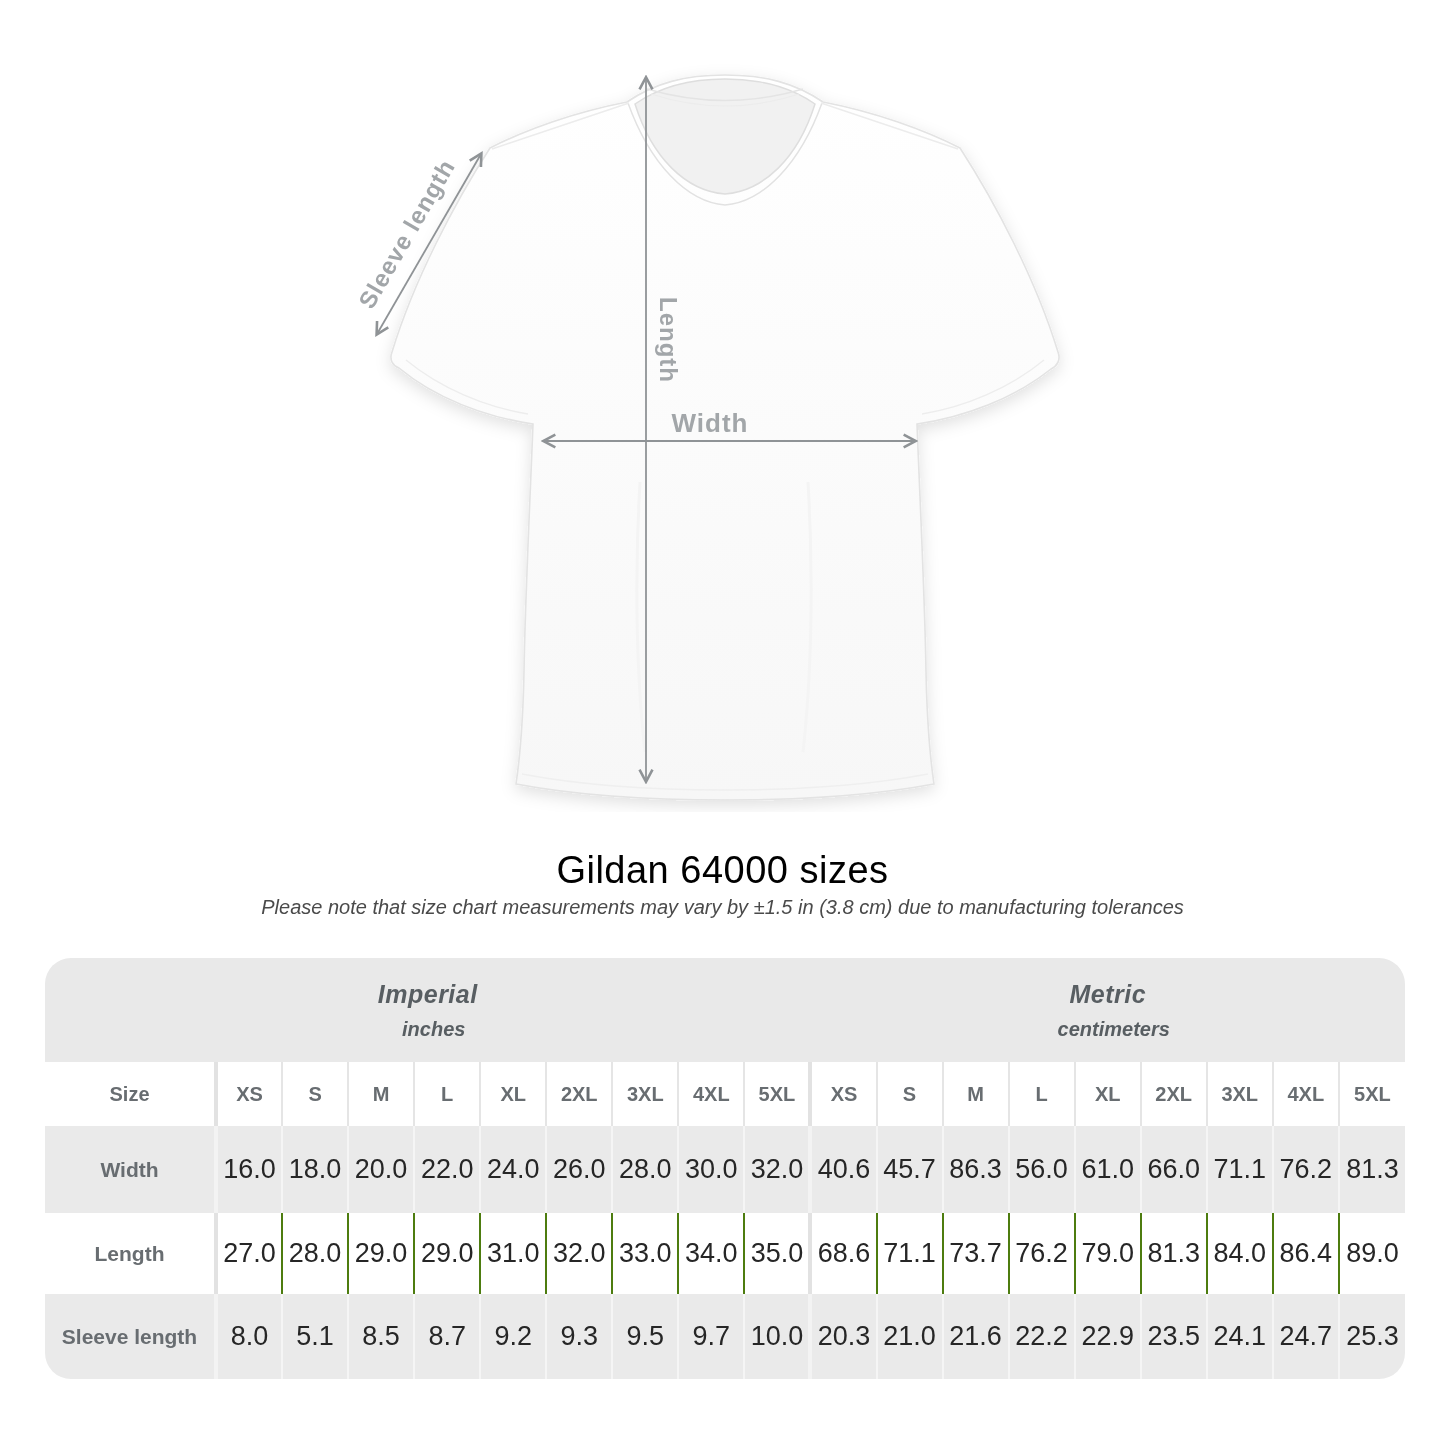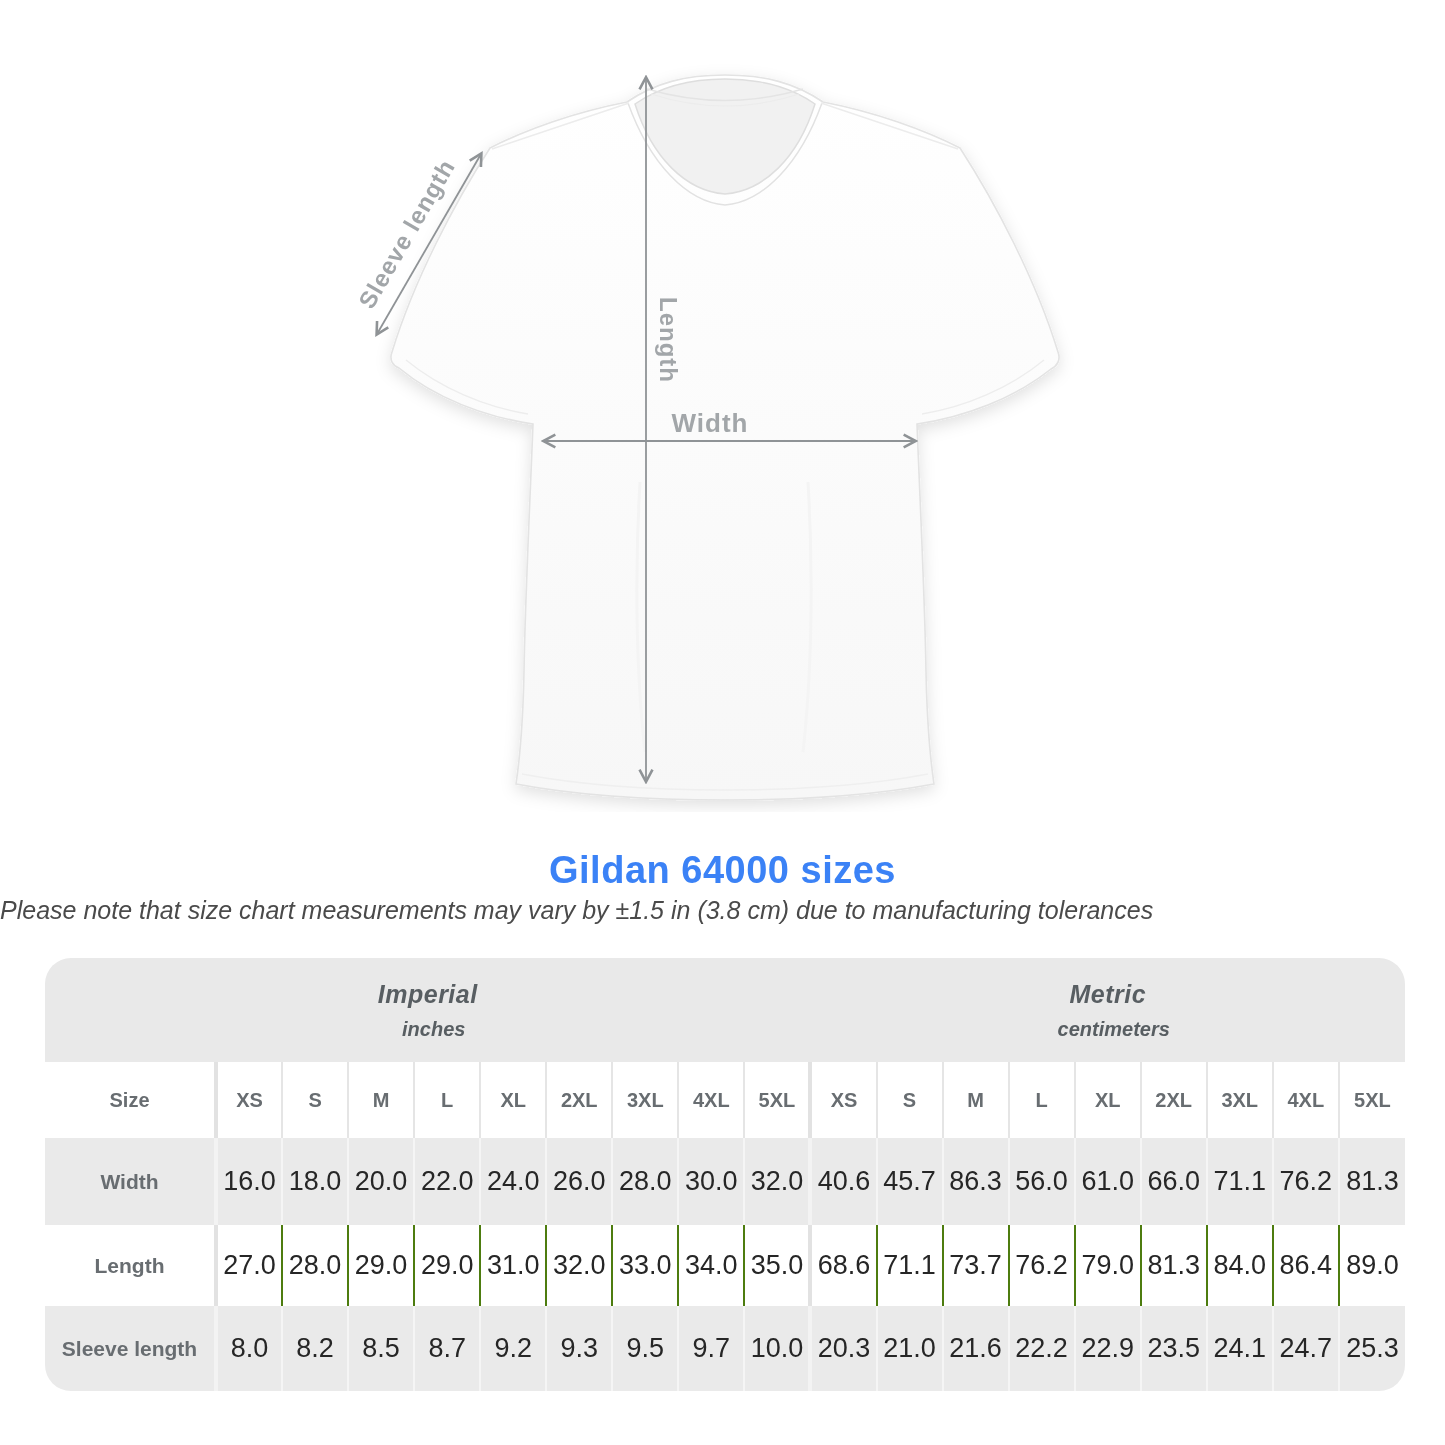--- a/index.html
+++ b/index.html
@@ -12,40 +12,40 @@
   .figure { position:absolute; left:340px; top:52px; width:770px; height:760px; }
   .shirt-body { filter:url(#softshadow); }
   .measure-label {
     font-family:"Liberation Sans", sans-serif;
     font-weight:bold; fill:#a2a6a9; letter-spacing:1px;
   }
 
   
   .chart-title {
     position:absolute; left:0; top:849px; width:100%; text-align:center;
-    font-size:38px; font-weight:bold; color:#3b82f6; letter-spacing:0.5px;
+    font-size:38px; font-weight:normal; color:#000000; letter-spacing:0.5px;
   }
   .chart-subtitle {
-    position:absolute; left:0; top:896px; width:100%; 
-    font-size:25px; font-style:italic; color:#4a4a4a;
+    position:absolute; left:0; top:896px; width:100%; text-align:center;
+    font-size:20px; font-style:italic; color:#4a4a4a;
   }
 
   
   .table-wrap {
     position:absolute; left:45px; top:958px; width:1360px;
     border-radius:26px; overflow:hidden; background:#ffffff;
   }
   table.size-chart { border-collapse:collapse; table-layout:fixed; width:1360px; }
   .size-chart th, .size-chart td { padding:0; text-align:center; vertical-align:middle; }
 
   tr.units-row th { height:104px; background:#e9e9e9; }
   .unit-title { font-size:25px; font-weight:bold; font-style:italic; color:#585e62; letter-spacing:0.5px; }
   .unit-sub   { font-size:20px; font-style:italic; color:#585e62; margin-top:9px;padding-left:12px; }
 
-  tr.sizes-row th { height:76px; background:#ffffff; font-size:20px; font-weight:bold; color:#686d71; }
+  tr.sizes-row th { height:64px; background:#ffffff; font-size:20px; font-weight:bold; color:#686d71; }
   tr.sizes-row th + th { border-left:2px solid #e5e5e5; }
   tr.sizes-row th.first-data, tr.sizes-row th.mid { border-left-width:4px; border-left-color:#e2e2e2; }
 
   tbody tr:nth-child(1) td { height:87px; }
   tbody tr:nth-child(2) td { height:81px; }
   tbody tr:nth-child(3) td { height:85px; }
   tbody td { background:#ffffff; font-size:27px; color:#262626; }
   tbody td + td { border-left:2px solid #4d7c0f; }
   tbody td.first-data, tbody td.mid { border-left-width:4px; border-left-color:#e2e2e2; }
   tbody tr.stripe td { background:#eaeaea; }
@@ -224,21 +224,21 @@
             <td>76.2</td>
             <td>79.0</td>
             <td>81.3</td>
             <td>84.0</td>
             <td>86.4</td>
             <td>89.0</td>
           </tr>
           <tr class="stripe">
             <td class="row-label">Sleeve length</td>
             <td class="first-data">8.0</td>
-            <td>8.2</td>
+            <td>5.1</td>
             <td>8.5</td>
             <td>8.7</td>
             <td>9.2</td>
             <td>9.3</td>
             <td>9.5</td>
             <td>9.7</td>
             <td>10.0</td>
             <td class="mid">20.3</td>
             <td>21.0</td>
             <td>21.6</td>

